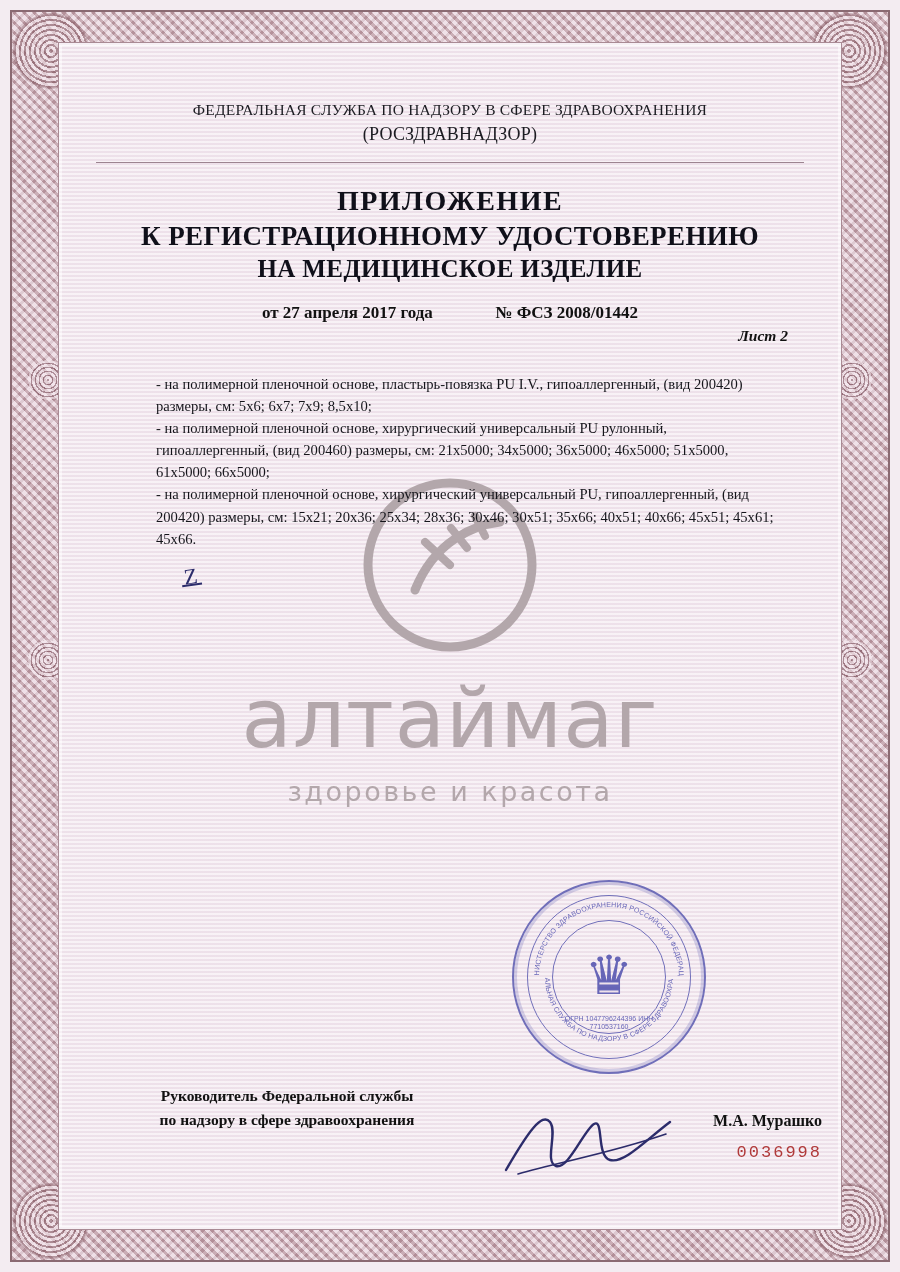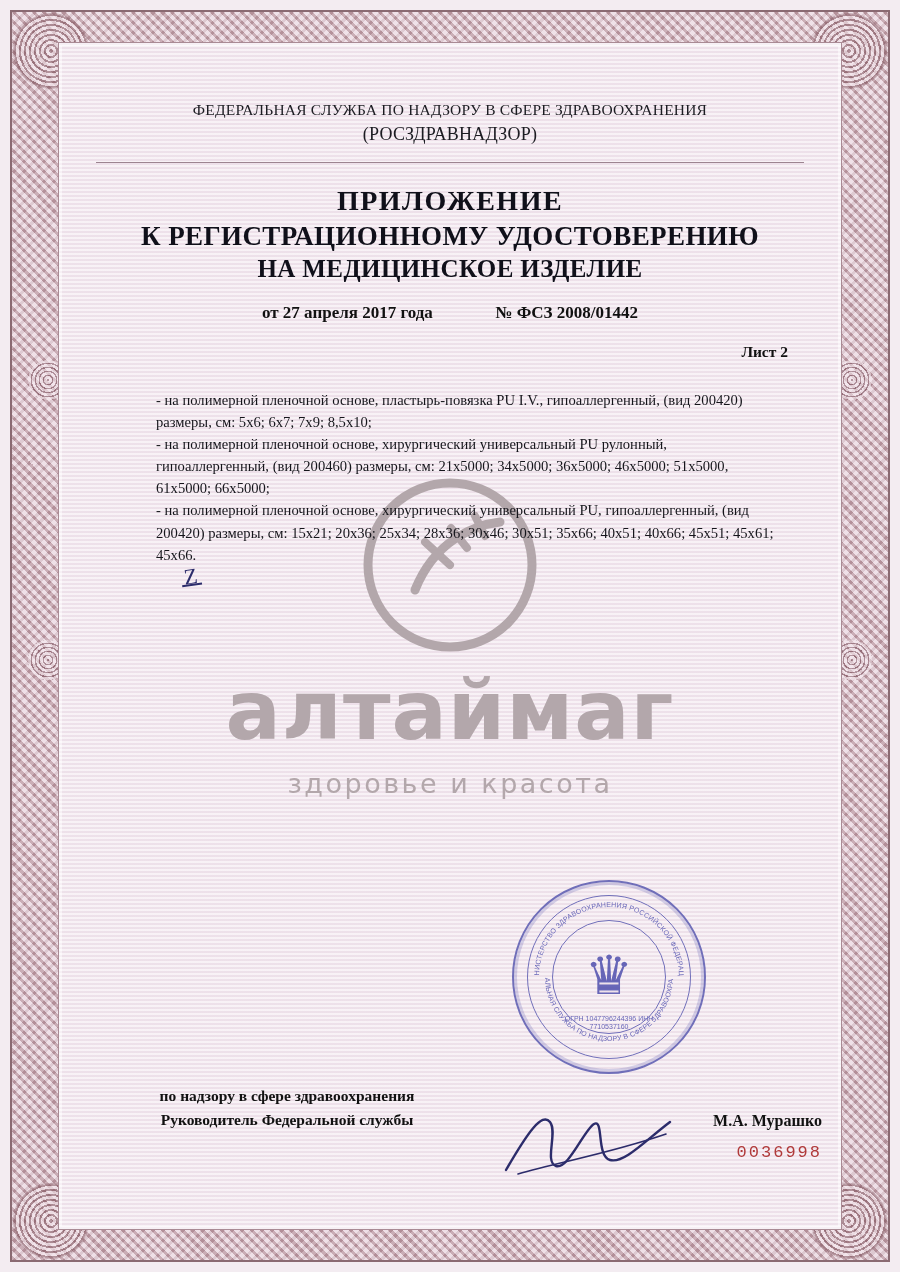--- a/index.html
+++ b/index.html
@@ -113,26 +113,27 @@
     margin-top: 20px;
     text-align: center;
     font-size: 17px;
     font-weight: bold;
     color: #111;
     border-radius: 10px;
   }
   .dateline .gap { display: inline-block; width: 54px; }
 
   .sheet-no {
-    margin-top: 20px;
+    margin-top: 4px;
     text-align: right;
     padding-right: 52px;
     font-size: 15.5px;
     font-weight: bold;
     color: #111;
+    font-style: italic;
   }
 
   .body-text {
     margin-top: 28px;
     padding: 0 58px 0 96px;
     font-size: 14.6px;
     line-height: 1.52;
     color: #15151b;
     text-align: left;
   }
@@ -165,25 +166,25 @@
     user-select: none;
   }
   .wm-logo {
     width: 190px; height: 190px;
     margin: 0 auto;
     position: relative;
   }
   .wm-text {
     font-family: "DejaVu Sans", sans-serif;
     font-size: 82px;
-    font-weight: bold;
+    font-weight: normal;
     color: #b3a7ab;
     letter-spacing: 1px;
     line-height: 1;
-    margin-top: 10px;
+    margin-top: 18px;
   }
   .wm-sub {
     font-family: "DejaVu Sans", sans-serif;
     font-size: 27px;
     color: #b3a7ab;
     letter-spacing: 2.5px;
     margin-top: 16px;
   }
 
   
@@ -336,22 +337,22 @@
     <div class="body-text">
       <p>- на полимерной пленочной основе, пластырь-повязка PU I.V., гипоаллергенный, (вид 200420) размеры, см: 5x6; 6x7; 7x9; 8,5x10;</p>
       <p>- на полимерной пленочной основе, хирургический универсальный PU рулонный, гипоаллергенный, (вид 200460) размеры, см: 21x5000; 34x5000; 36x5000; 46x5000; 51x5000, 61x5000; 66x5000;</p>
       <p>- на полимерной пленочной основе, хирургический универсальный PU, гипоаллергенный, (вид 200420) размеры, см: 15x21; 20x36; 25x34; 28x36; 30x46; 30x51; 35x66; 40x51; 40x66; 45x51; 45x61; 45x66.</p>
     </div>
 
     <div class="pen-mark">Z</div>
 
     <div class="sign-block">
       <div class="sign-title">
+        <div>Руководитель Федеральной службы</div>
         <div>по надзору в сфере здравоохранения</div>
-        <div>Руководитель Федеральной службы</div>
       </div>
       <div class="sign-name">М.А. Мурашко</div>
       <div class="doc-number">0036998</div>
     </div>
   </div>
 
   <div class="stamp">
     <div class="ring2"></div>
     <div class="ring3"></div>
     <svg class="arc-text" viewBox="0 0 190 190" aria-hidden="true">

